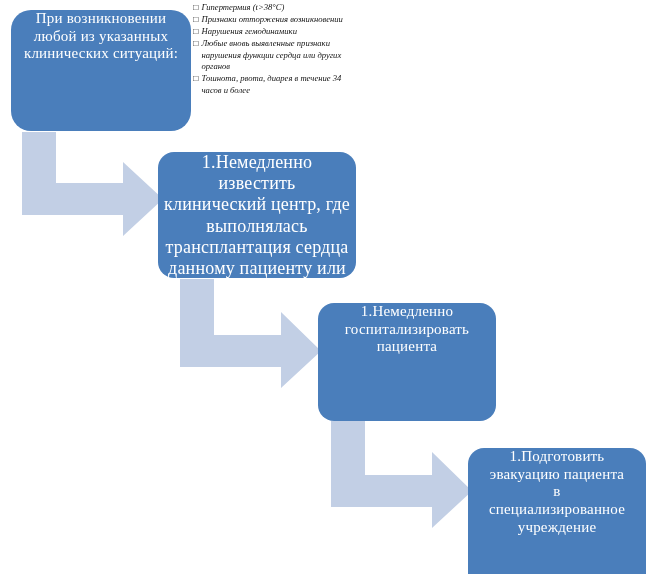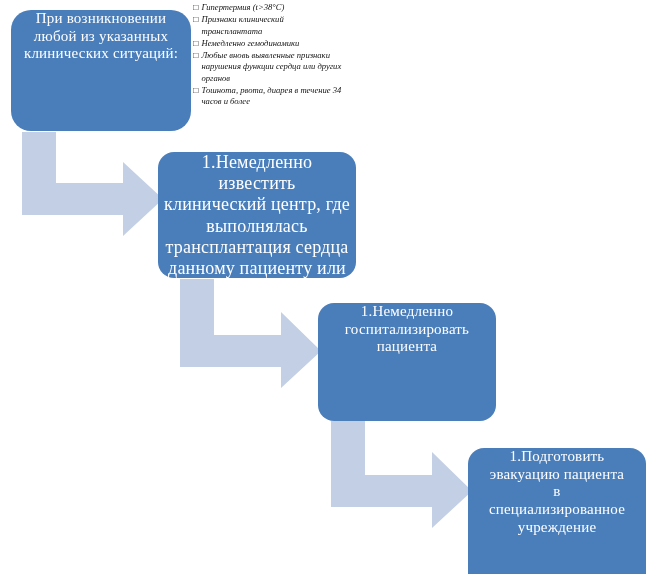--- a/index.html
+++ b/index.html
@@ -73,22 +73,22 @@
 <div id="stage">
 
   <div class="node" id="node-trigger">
     <span class="txt">При возникновении
 любой из указанных
 клинических ситуаций:</span>
   </div>
 
   <div id="criteria-list">
     <div class="item"><span class="bullet">□</span><span class="ltxt">Гипертермия (t&gt;38°C)</span></div>
-    <div class="item"><span class="bullet">□</span><span class="ltxt">Признаки клинический трансплантата</span></div>
-    <div class="item"><span class="bullet">□</span><span class="ltxt">Немедленно гемодинамики</span></div>
+    <div class="item"><span class="bullet">□</span><span class="ltxt">Признаки отторжения возникновении</span></div>
+    <div class="item"><span class="bullet">□</span><span class="ltxt">Нарушения гемодинамики</span></div>
     <div class="item"><span class="bullet">□</span><span class="ltxt">Любые вновь выявленные признаки нарушения функции сердца или других органов</span></div>
     <div class="item"><span class="bullet">□</span><span class="ltxt">Тошнота, рвота, диарея в течение 34 часов и более</span></div>
   </div>
 
   <div class="arrow" id="arrow-1" style="left:22px;top:132px;">
     <svg width="142" height="105" viewBox="0 0 142 105" aria-hidden="true">
 
       <path d="M 0,0 L 34,0 L 34,51 L 101,51 L 101,30 L 141,67 L 101,104 L 101,83 L 0,83 Z" fill="#C2CFE5"></path>
     </svg>
   </div>

